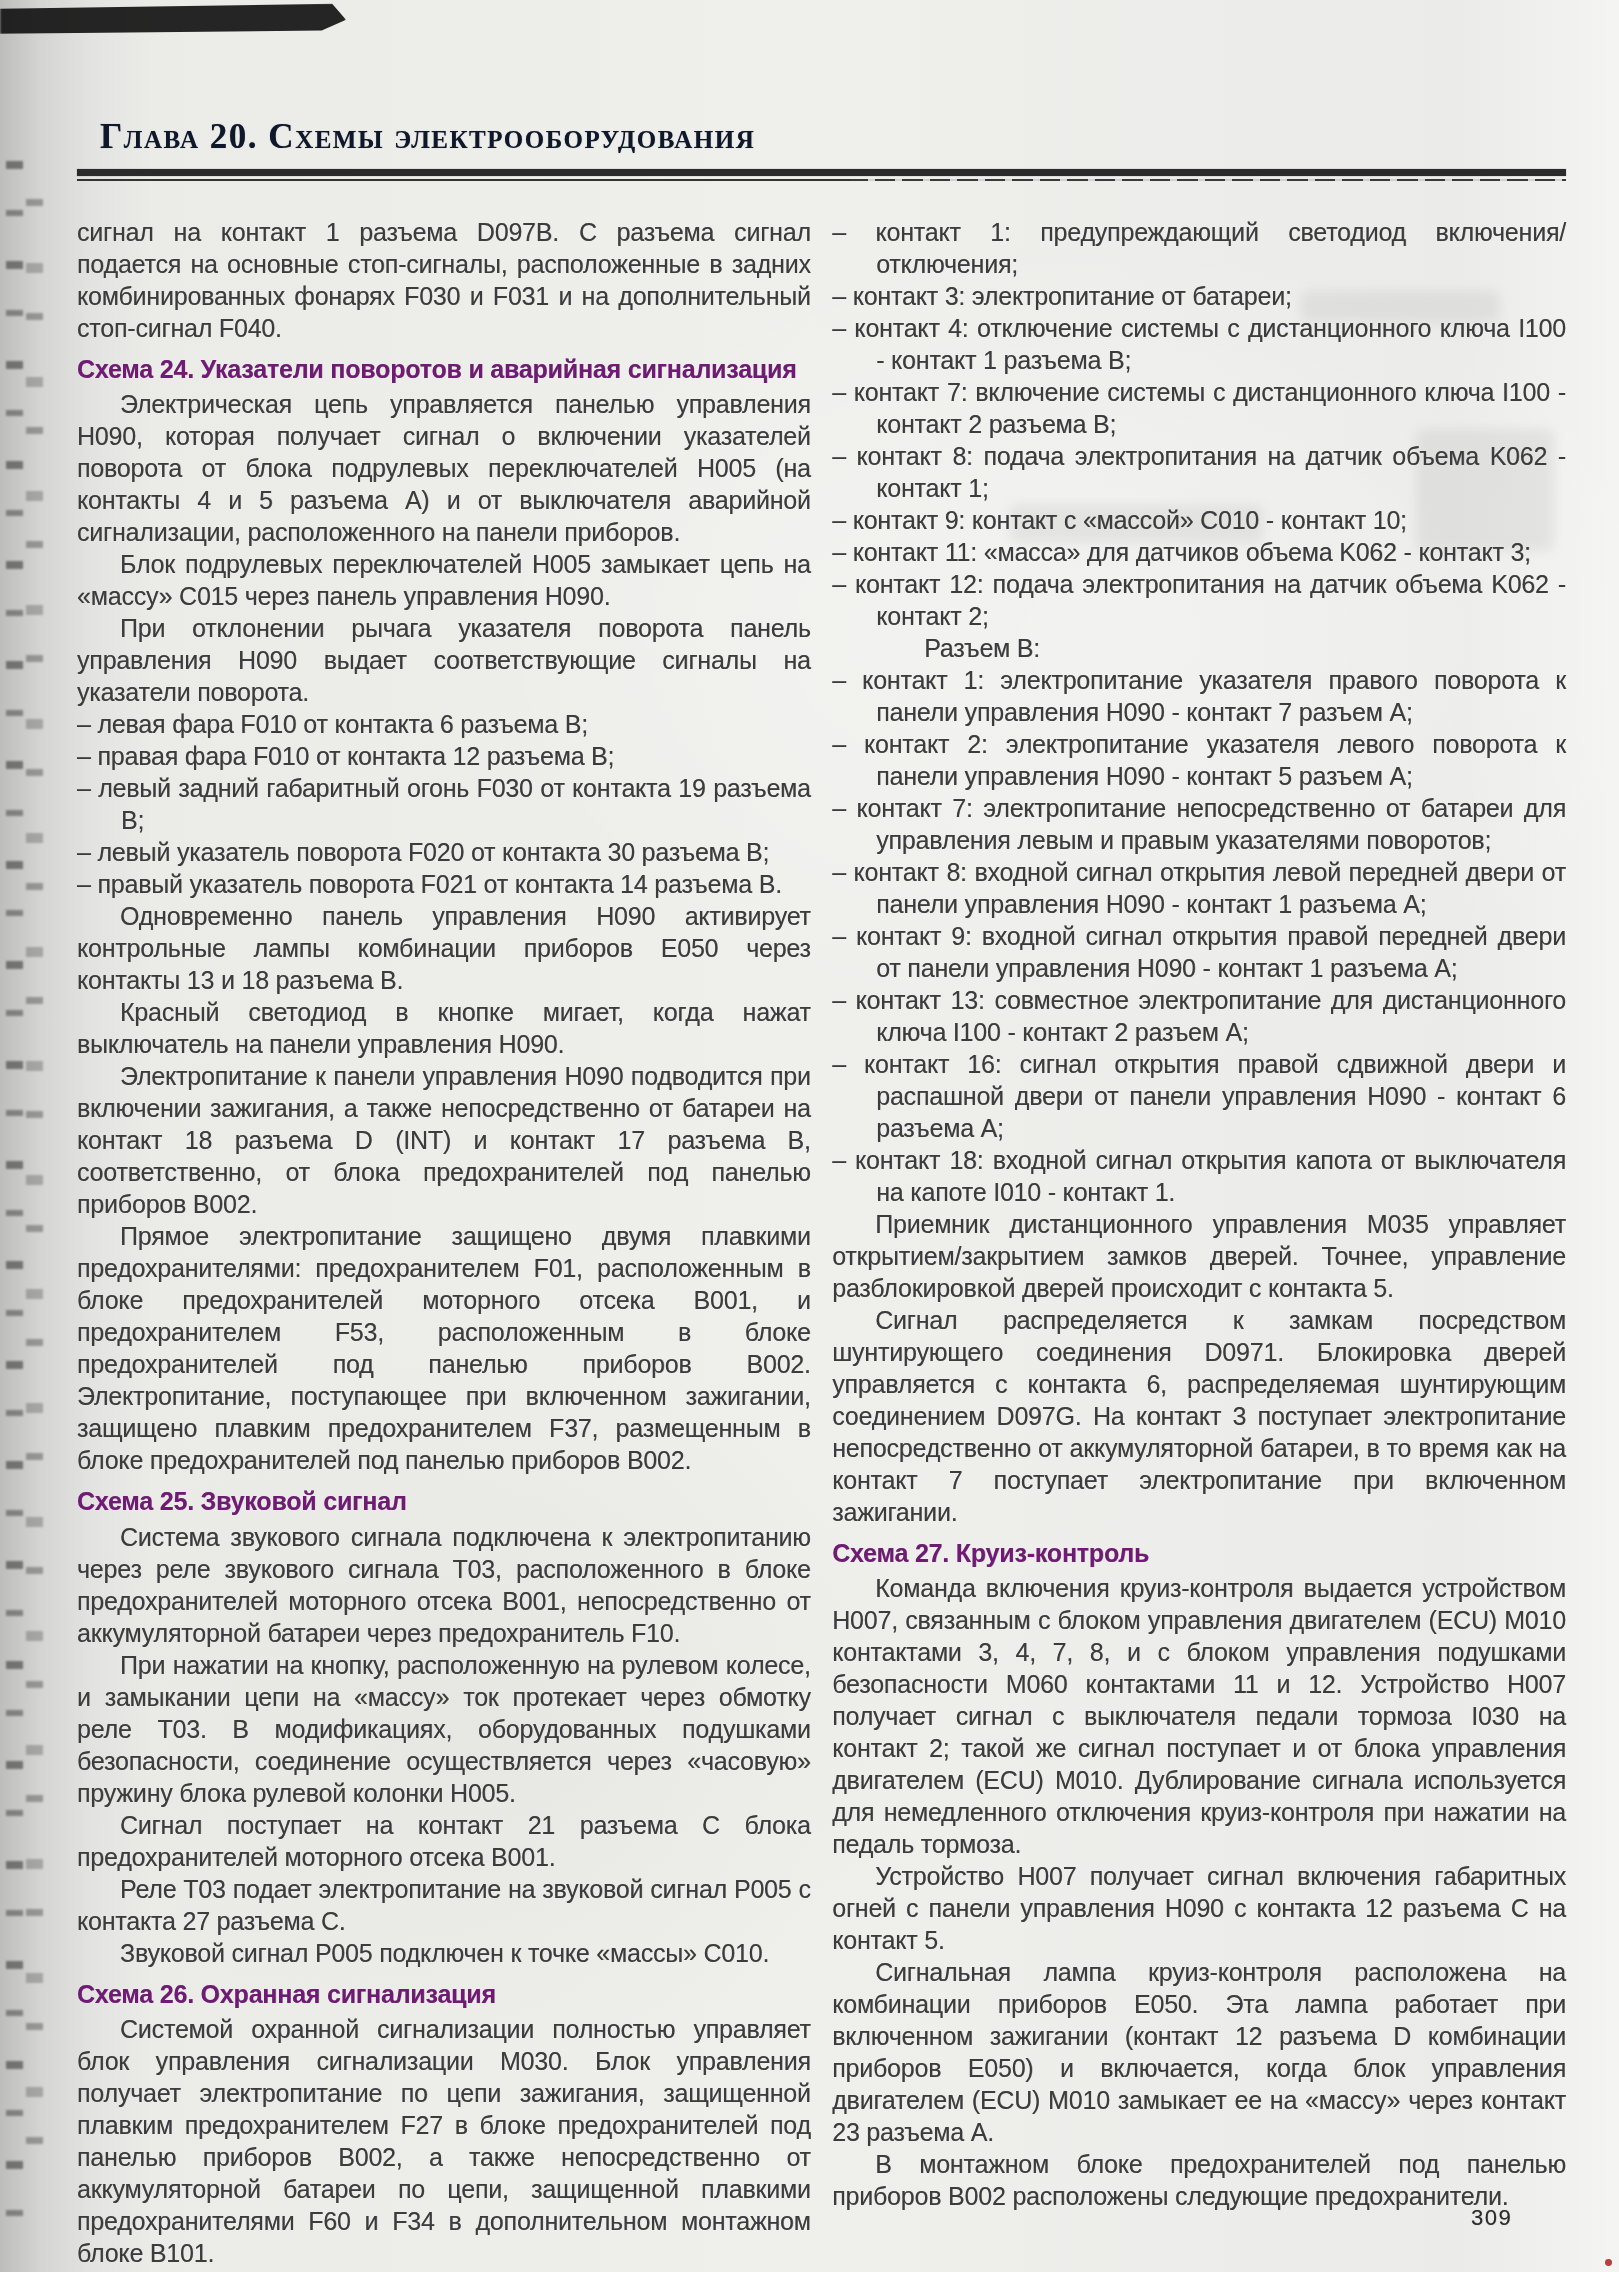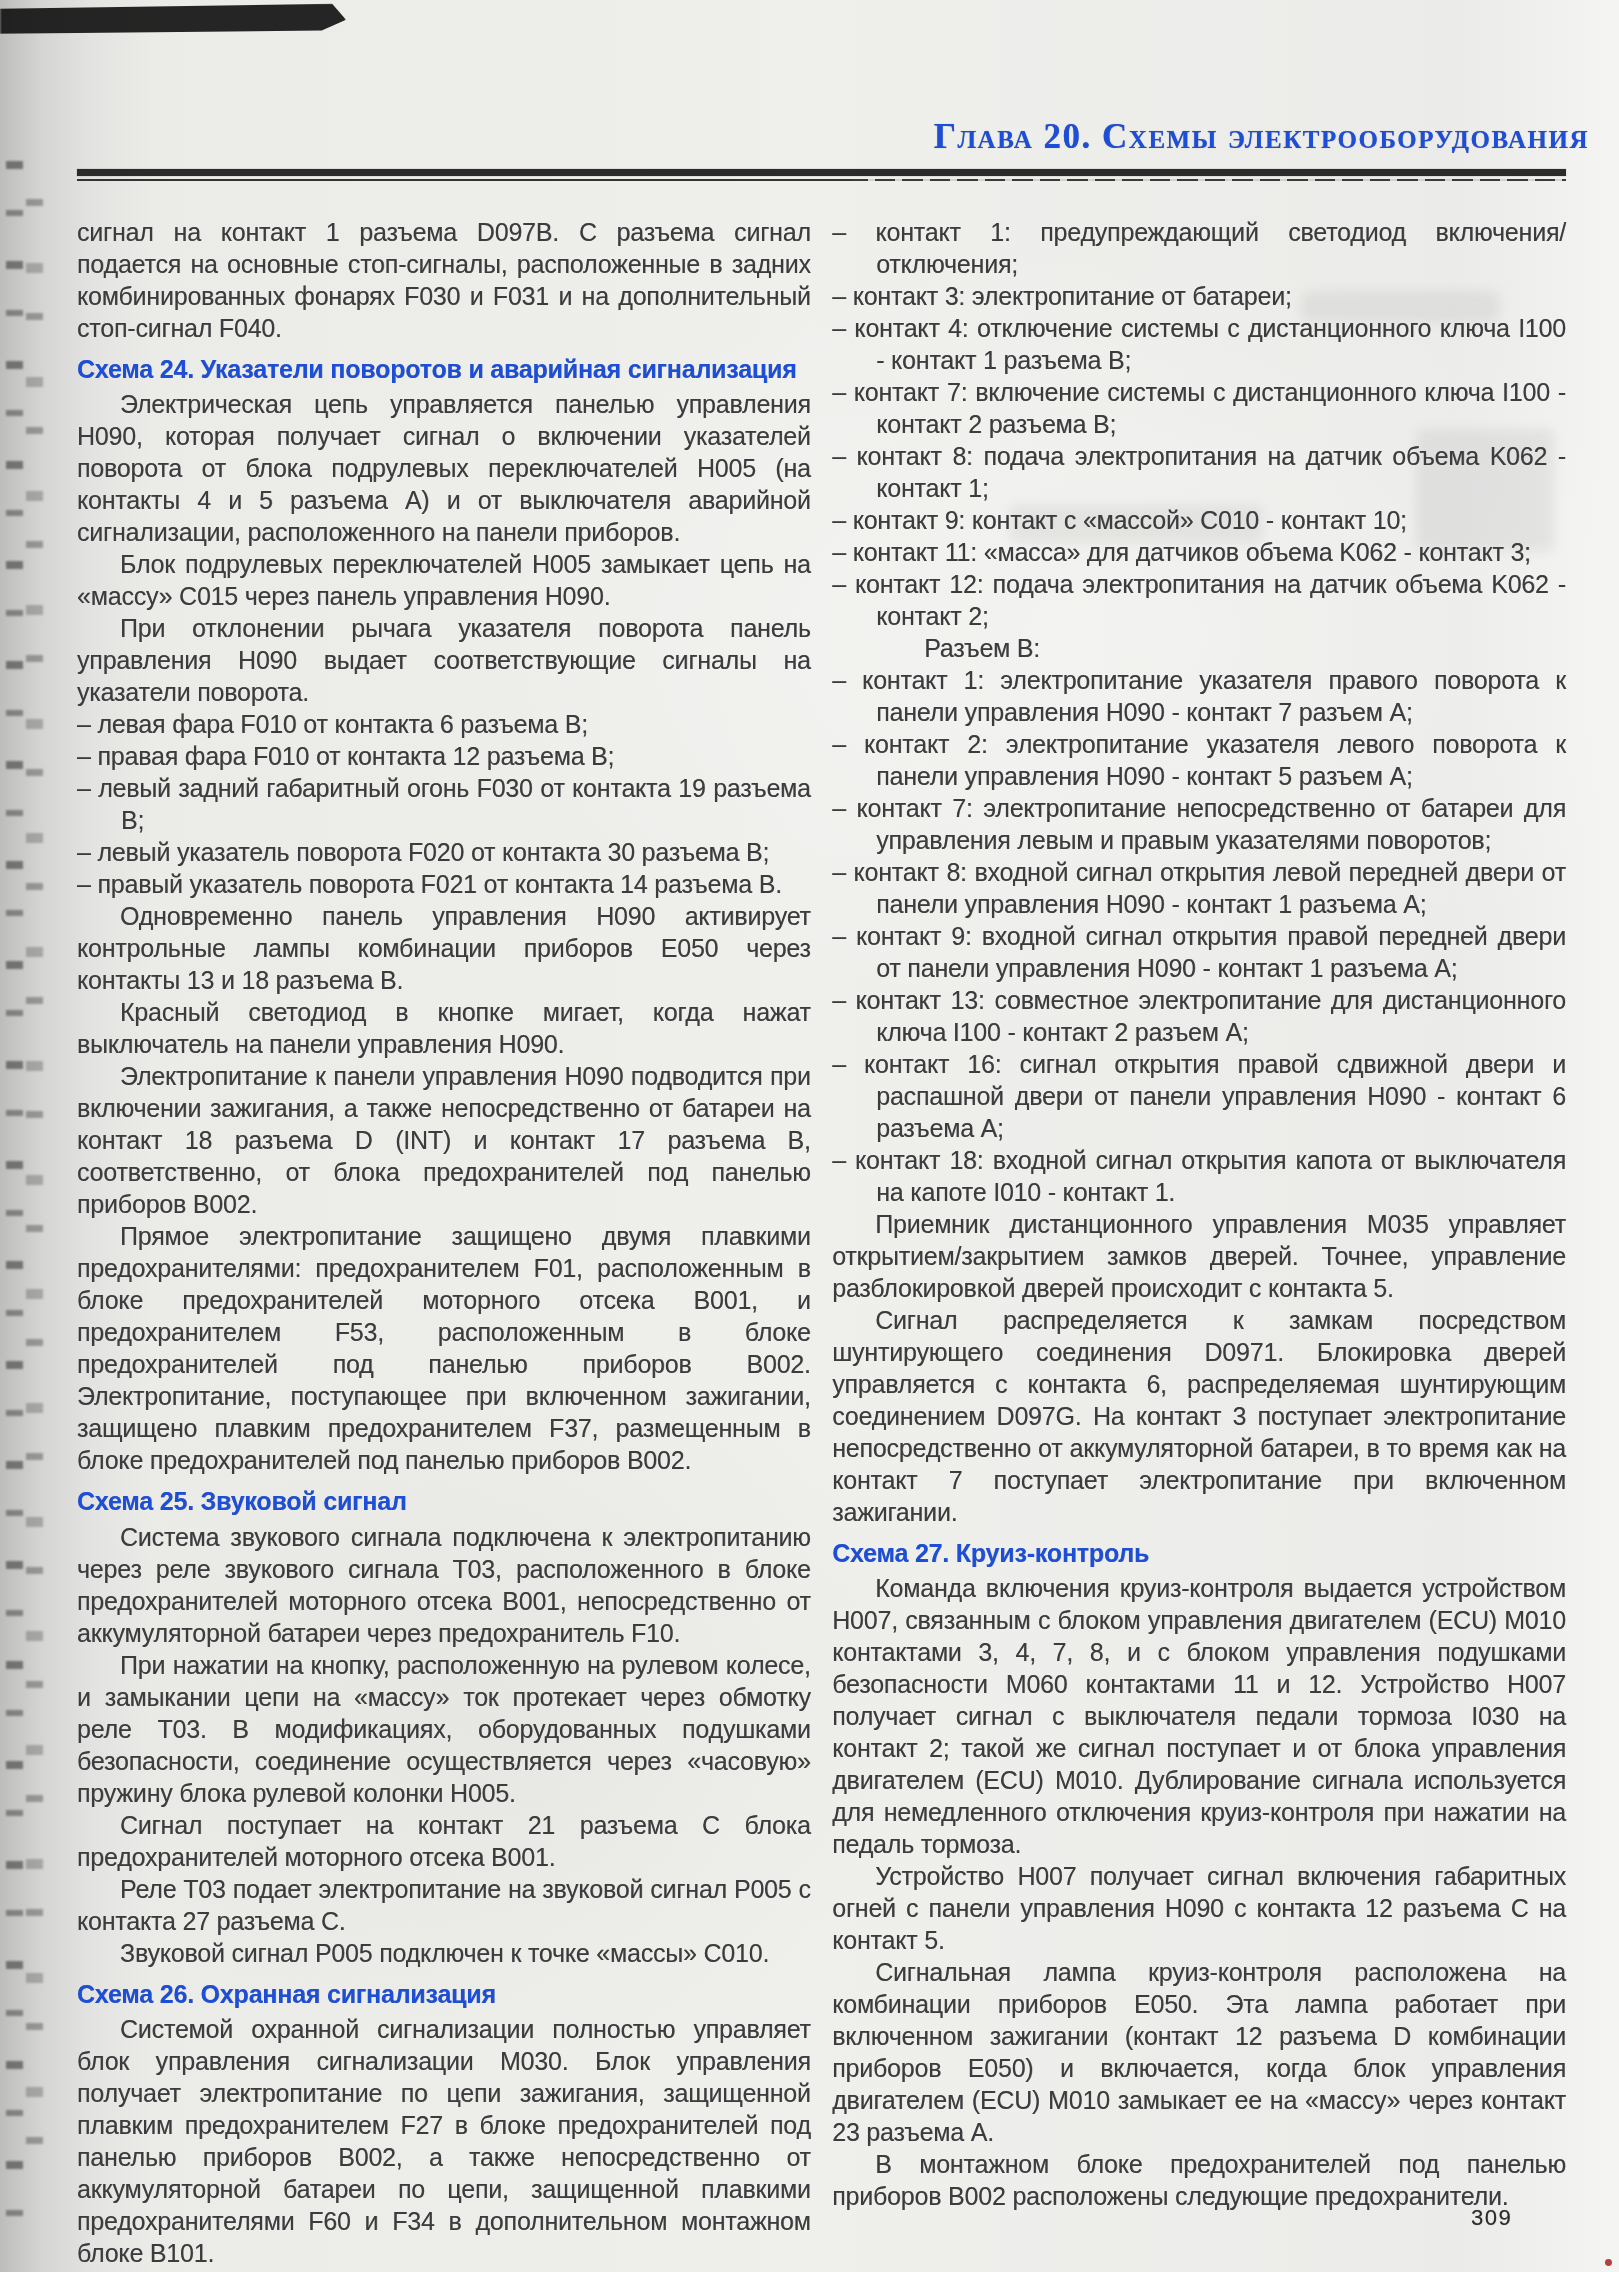--- a/index.html
+++ b/index.html
@@ -32,39 +32,39 @@
       rgba(50,50,50,.8) 0 6.9px, transparent 6.9px 64px,
       rgba(50,50,50,.6) 64px 74px, transparent 74px 114px);
   }
   .smudge{position:absolute;background:rgba(110,110,110,.10);filter:blur(5.4px);border-radius:7.7px;}
   .red-dot{position:absolute;left:1605px;top:2259px;width:6.9px;height:6.9px;background:#a22;border-radius:50%;opacity:.85;filter:blur(0.4px);}
 
   
   .content{position:absolute;left:77px;top:115px;width:1489px;}
   .chapter-header{
     font-family:"Liberation Serif",serif;font-variant:small-caps;font-weight:bold;
-    font-size:35px;line-height:43px;letter-spacing:1.5px;color:#1d4ed8;text-align:right;
+    font-size:35px;line-height:43px;letter-spacing:1.5px;color:#0f172a;text-align:left;
     transform:translateX(23px);text-shadow:0 0 0.8px rgba(30,30,40,.5);
   }
   .rule-thick{margin-top:10.7px;height:6.9px;background:#2b2b2b;box-shadow:0 0 0.8px rgba(0,0,0,.6);}
   .rule-thin{
     margin-top:3.1px;height:2.3px;
     background-image:
       linear-gradient(90deg,#333 0 52%,rgba(51,51,51,0) 52%),
       repeating-linear-gradient(90deg,#3a3a3a 0 20.7px,rgba(58,58,58,.15) 20.7px 27.5px);
   }
 
   .columns{
     display:flex;gap:21.4px;margin-top:35px;
     color:#3c3c3e;font-size:25px;line-height:32px;text-align:justify;
     letter-spacing:-0.2px;text-shadow:0.3px 0.3px 0.6px rgba(55,55,55,.45);
   }
   .column{width:734px;}
   .para.indent{text-indent:43px;}
-  .heading{font-weight:bold;color:#1d4ed8;margin:9.2px 0 3.1px;text-align:left;}
+  .heading{font-weight:bold;color:#701a75;margin:9.2px 0 3.1px;text-align:left;}
   .item{padding-left:44px;text-indent:-44px;}
 
   .page-number{
     position:absolute;left:1471px;top:2205px;font-size:22px;font-weight:normal;color:#2c2c2e;
     letter-spacing:1.5px;text-shadow:0.3px 0.3px 0.8px rgba(40,40,40,.5);
   }
 </style>
 </head>
 <body>
 

